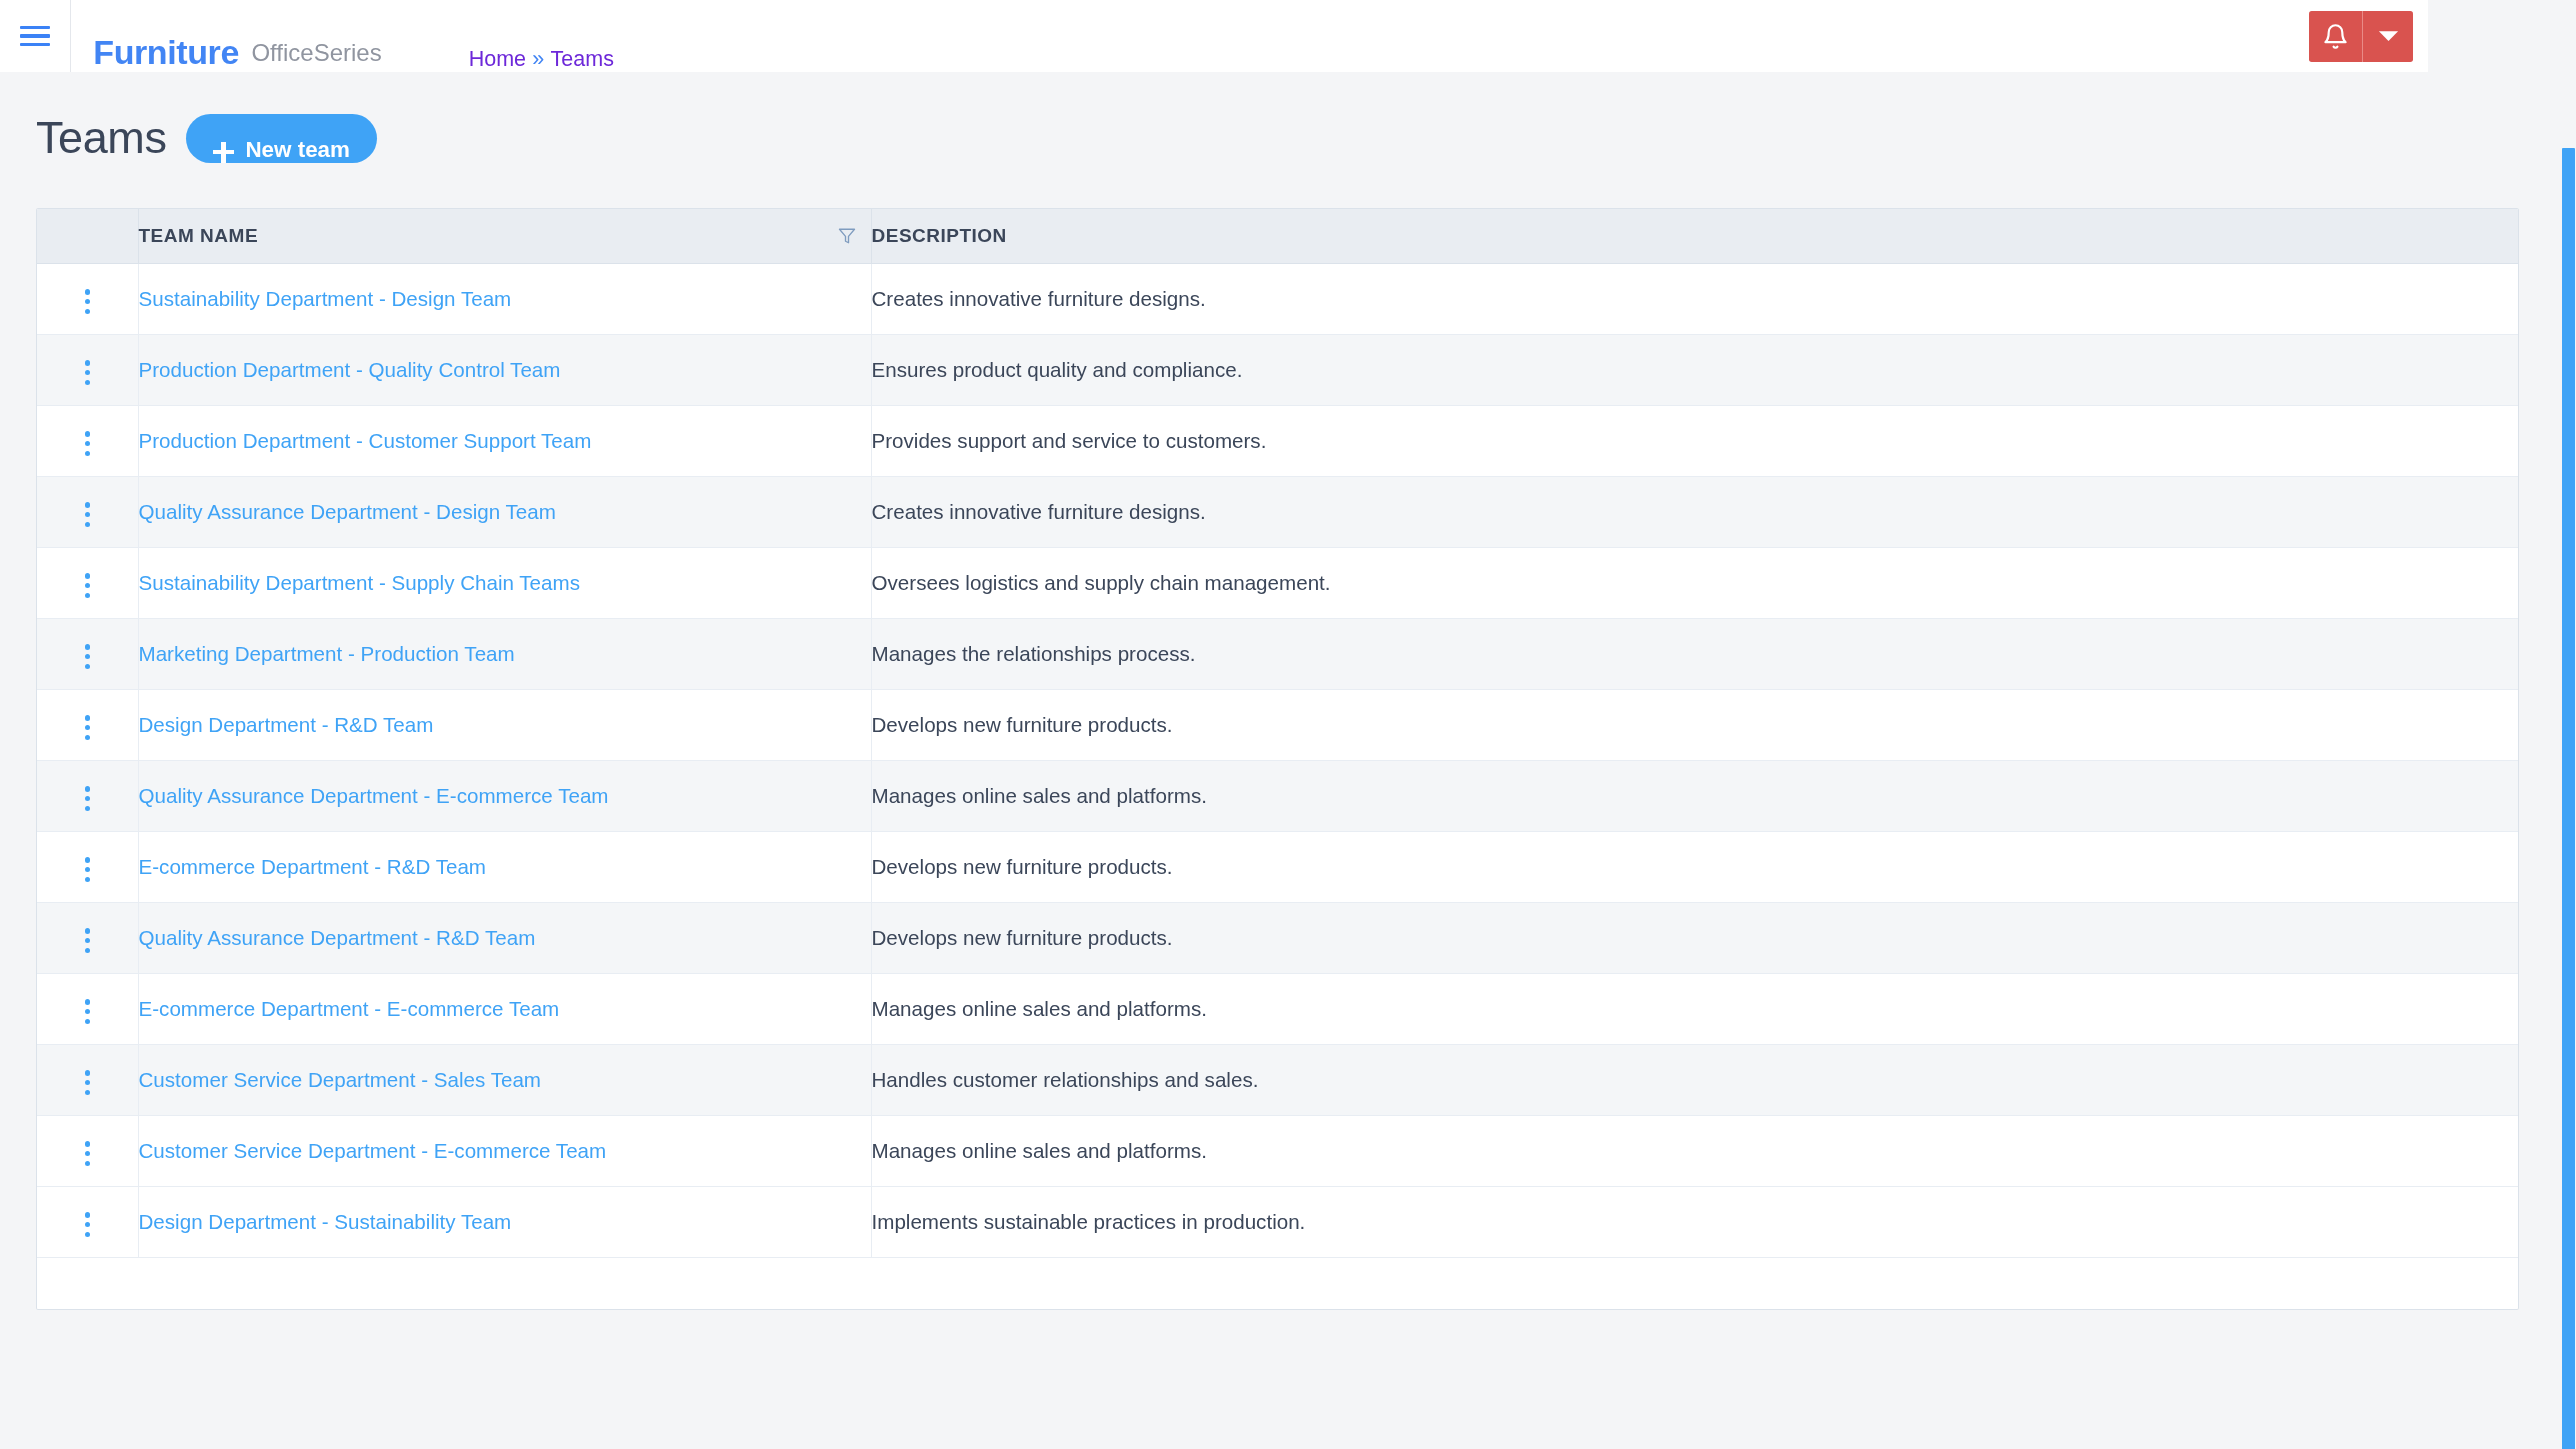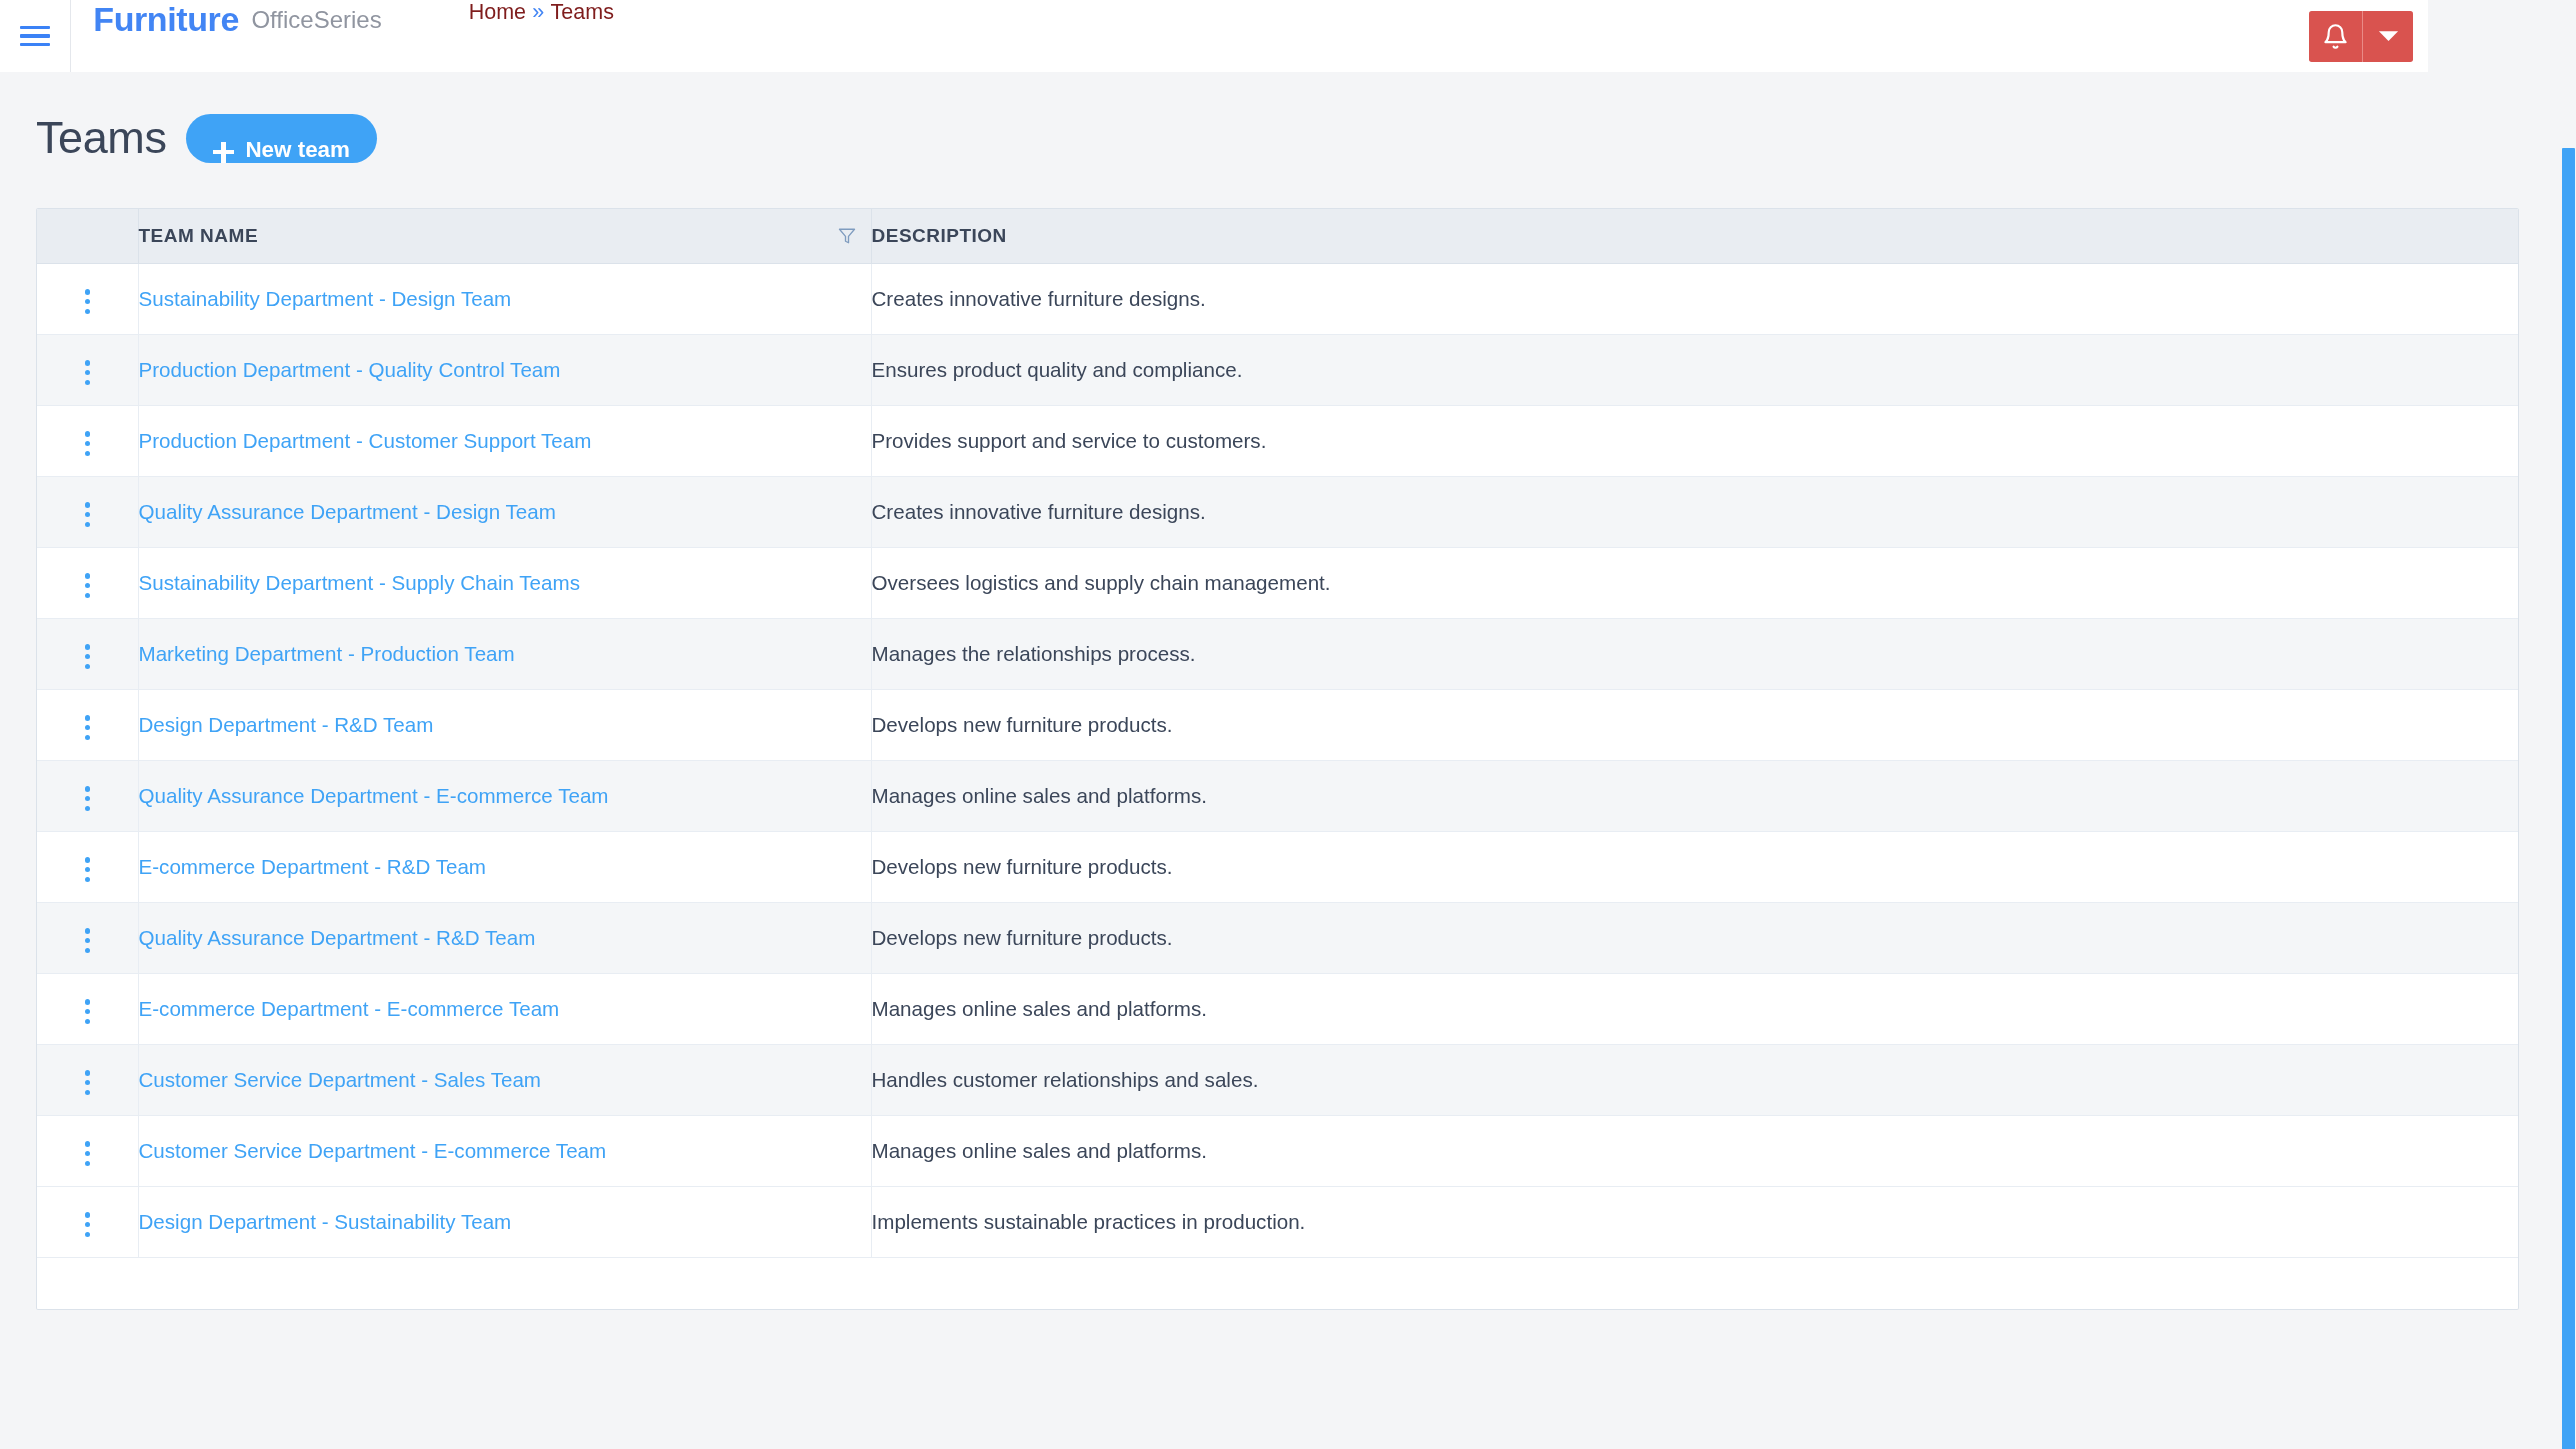--- a/index.html
+++ b/index.html
@@ -13,21 +13,21 @@
   }
 
   
   .topbar {
     position: absolute;
     top: 0; left: 0;
     width: 2428px;
     height: 72px;
     background: #ffffff;
     display: flex;
-    align-items: flex-start;
+    align-items: flex-end;
   }
 
   .hamburger-wrap {
     width: 70px;
     height: 72px;
     display: flex;
     align-items: center;
     justify-content: center;
     cursor: pointer;
   }
@@ -72,21 +72,21 @@
   }
 
   .breadcrumb {
     display: flex;
     align-items: center;
     margin-left: 87px;
     gap: 6.3px;
     font-size: 21.5px;
   }
   .breadcrumb a {
-    color: #7f1d1d;
+    color: #6d28d9;
     text-decoration: none;
     cursor: pointer;
   }
   .breadcrumb .sep {
     color: #4285f4;
     font-size: 21.5px;
   }
 
   .topbar-spacer { flex: 1; }
 

